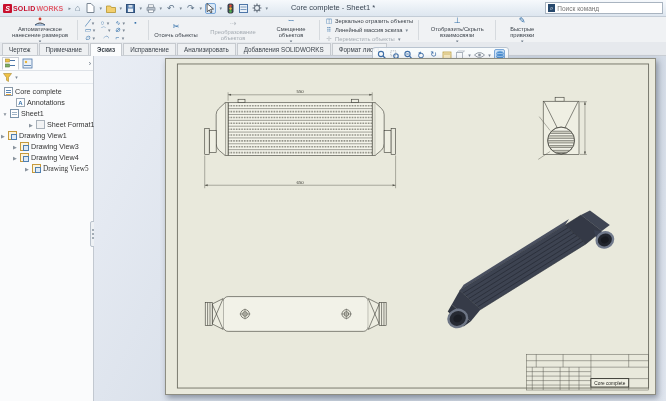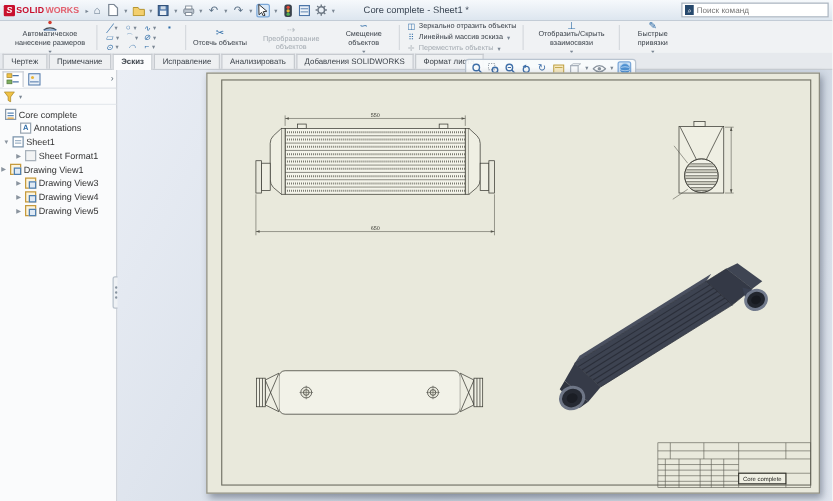--- a/index.html
+++ b/index.html
@@ -345,41 +345,41 @@
         </div>
         <div class="trow" style="padding-left:16px;">
           <span class="ticon icA">A</span>
           <span>Annotations</span>
         </div>
         <div class="trow" style="padding-left:2px;">
           <span class="tcaret">▼</span>
           <span class="ticon sheet-ic"></span>
           <span>Sheet1</span>
         </div>
-        <div class="trow" style="padding-left:12px;">
+        <div class="trow" style="padding-left:12px;margin-left:16px;">
           <span class="tcaret">▶</span>
           <span class="ticon fmt-ic"></span>
           <span>Sheet Format1</span>
         </div>
         <div class="trow" style="">
           <span class="tcaret">▶</span>
           <span class="ticon view-ic"></span>
           <span>Drawing View1</span>
         </div>
         <div class="trow" style="padding-left:12px;">
           <span class="tcaret">▶</span>
           <span class="ticon view-ic"></span>
           <span>Drawing View3</span>
         </div>
         <div class="trow" style="padding-left:12px;">
           <span class="tcaret">▶</span>
           <span class="ticon view-ic"></span>
           <span>Drawing View4</span>
         </div>
-        <div class="trow" style="padding-left:12px;">
+        <div class="trow" style="padding-left:24px;font-family:Liberation Serif, serif;">
           <span class="tcaret">▶</span>
           <span class="ticon view-ic"></span>
           <span>Drawing View5</span>
         </div>
       </div>
     </div>
     <div class="splitter">
         <i></i>
         <i></i>
         <i></i>

